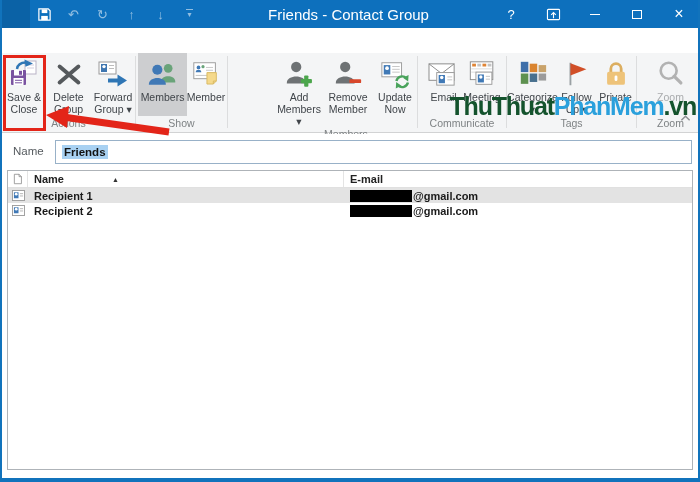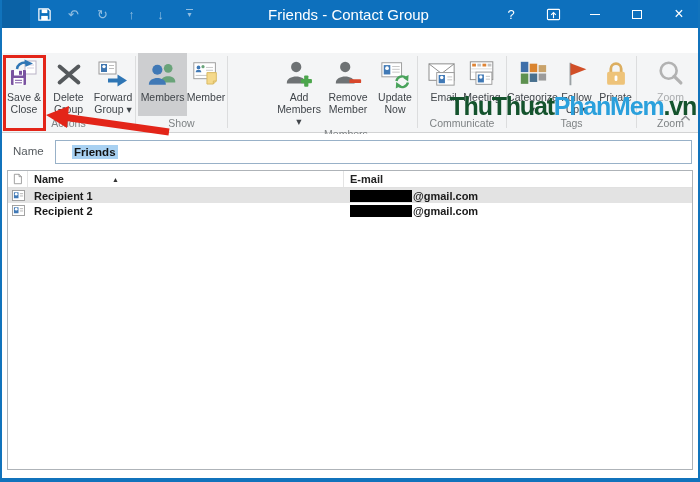--- a/index.html
+++ b/index.html
@@ -52,21 +52,21 @@
   .annarrow { position:absolute; left:43px; top:103px; z-index:40; pointer-events:none; }
   .watermark { position:absolute; top:92px; right:2px; z-index:30; font-size:25px; font-weight:bold;
                letter-spacing:-1.2px; white-space:nowrap; pointer-events:none; }
   .wm-red { color:#14532d; } .wm-blue { color:#2aa0dc; }
 
   
   .content { position:absolute; top:134px; left:0; right:0; bottom:-4px; background:#fff; }
   .namerow { position:absolute; top:6px; left:0; right:0; height:24px; }
   .namelbl { position:absolute; left:11px; top:5px; font-size:11.5px; color:#555a5e; }
   .nameinput { position:absolute; left:53px; right:6px; top:0; height:24px; background:#fff;
-               border:1px solid #98b1c8; font-size:11.5px; display:flex; align-items:center; padding-left:16px; }
+               border:1px solid #98b1c8; font-size:11.5px; display:flex; align-items:center; padding-left:6px; }
   .selectedtext { background:#a8d1f2; font-weight:bold; color:#111; padding:1px 2px; }
 
   .listbox { position:absolute; left:5px; right:5px; top:36px; height:300px; background:#fff;
              border:1px solid #aeb3b8; }
   .lhead { display:flex; height:17px; border-bottom:1px solid #e0e0e0; align-items:center;
            font-size:11px; font-weight:bold; color:#222; }
   .lh-icon { width:20px; display:flex; justify-content:center; border-right:1px solid #e4e4e4; height:100%; align-items:center; }
   .lh-name { width:316px; padding-left:6px; height:100%; display:flex; align-items:center; border-right:1px solid #e4e4e4; }
   .lh-sort { font-size:7px; margin-left:48px; color:#333; }
   .lh-email { flex:1; padding-left:6px; }

